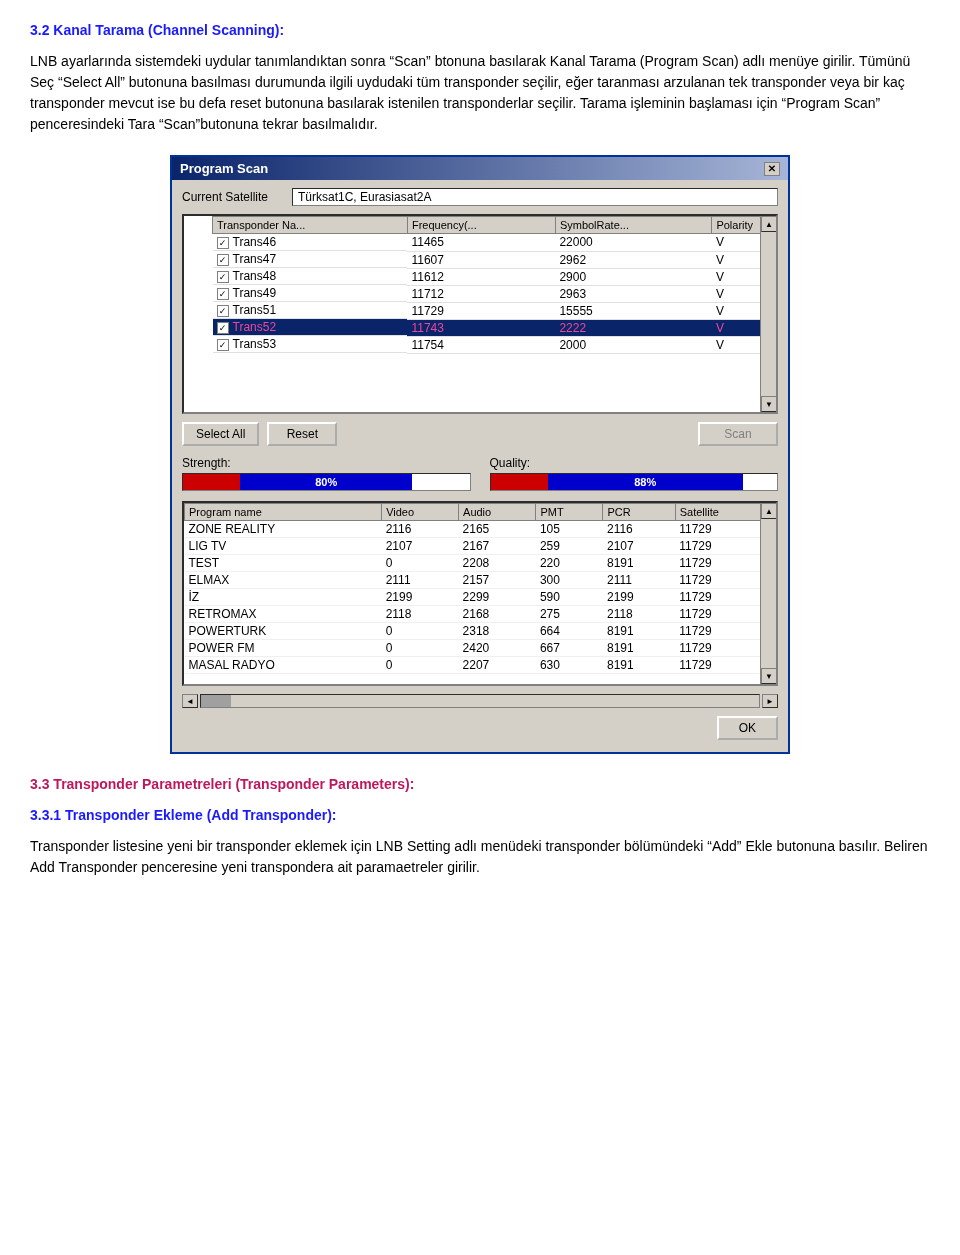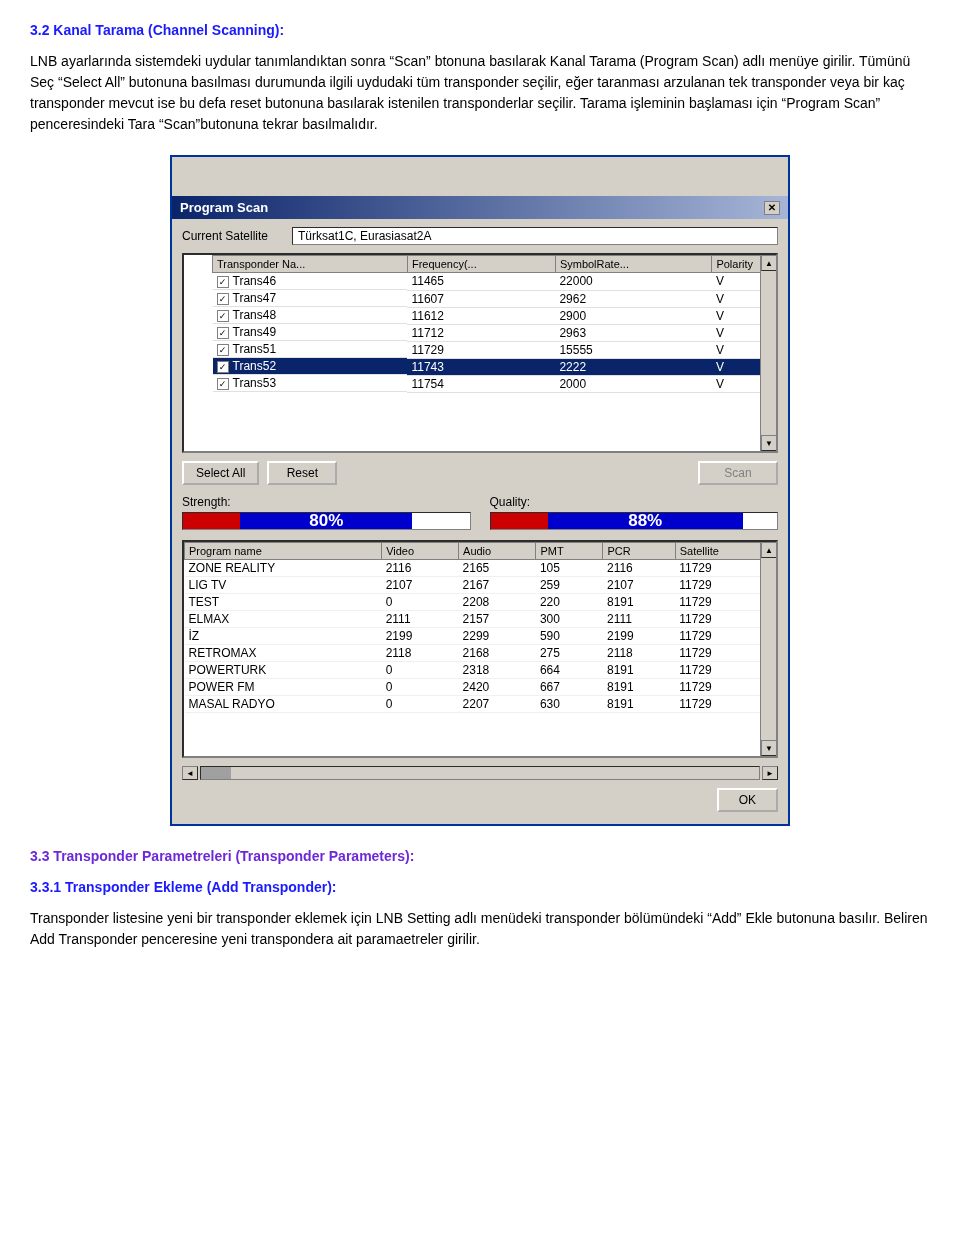--- a/index.html
+++ b/index.html
@@ -33,21 +33,20 @@
     }
     .dialog-titlebar {
       background: linear-gradient(to right, #0a246a, #a6b5d7);
       color: white;
       font-weight: bold;
       padding: 4px 8px;
       display: flex;
       justify-content: space-between;
       align-items: center;
       font-size: 13px;
-      margin-top: 39px;
     }
     .dialog-titlebar-buttons {
       display: flex;
       gap: 2px;
     }
     .titlebar-btn {
       width: 16px;
       height: 14px;
       background: #d4d0c8;
       border: 1px solid #808080;
@@ -100,21 +99,21 @@
       padding: 2px 4px;
       text-align: left;
       font-weight: normal;
       font-size: 11px;
     }
     .transponder-table tbody tr {
       background: #fff;
     }
     .transponder-table tbody tr.selected {
       background: #0a246a;
-      color: #ffffff;
+      color: #ec4899;
     }
     .transponder-table tbody td {
       border-bottom: 1px solid #e0e0e0;
       padding: 1px 4px;
       font-size: 12px;
     }
     .transponder-table tbody td:first-child {
       display: flex;
       align-items: flex-end;
       gap: 4px;
@@ -207,27 +206,27 @@
       background: #cc0000;
       height: 100%;
     }
     .signal-bar-blue {
       background: #0000cc;
       height: 100%;
       display: flex;
       align-items: center;
       justify-content: center;
       color: white;
-      font-size: 17px;
+      font-size: 11px;
       font-weight: bold;
     }
     .programs-table-wrapper {
       border: 2px inset #808080;
       background: #fff;
-      height: 218px;
+      height: 185px;
       overflow: hidden;
       position: relative;
       margin-bottom: 8px;
     }
     .programs-table {
       width: 100%;
       border-collapse: collapse;
       font-size: 12px;
     }
     .programs-table thead tr {
@@ -290,21 +289,21 @@
       padding-bottom: 4px;
     }
     .ok-button {
       background: #d4d0c8;
       border: 2px outset #fff;
       padding: 3px 20px;
       font-size: 12px;
       cursor: pointer;
     }
     .section-title {
-      color: #6d28d9;
+      color: #be185d;
       font-weight: bold;
       margin-top: 14px;
     }
     .section-subtitle {
       color: #1a1aff;
       font-weight: bold;
     }
   </style>
 </head>
 <body>

